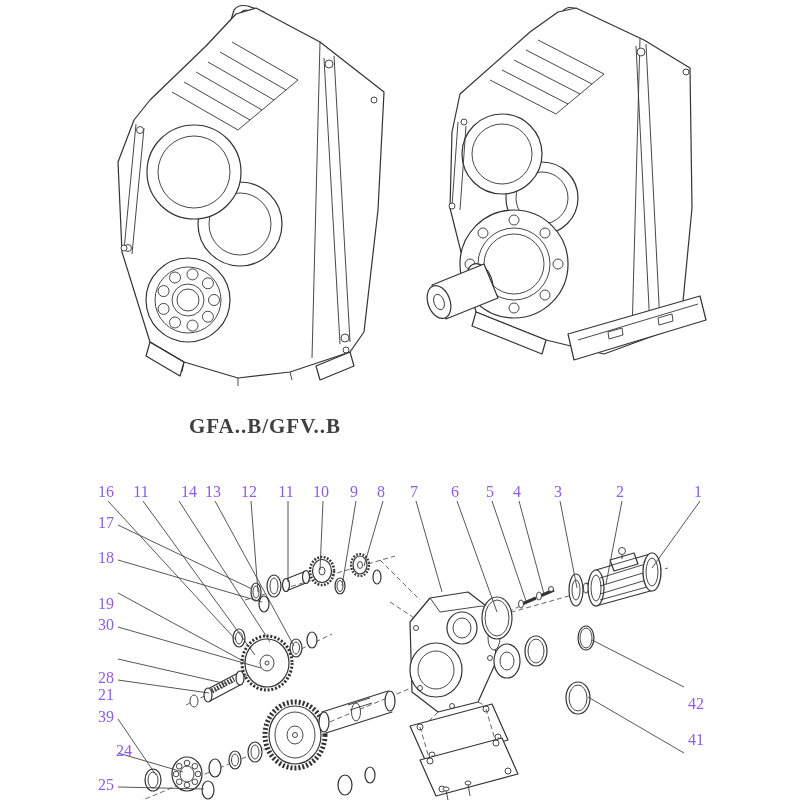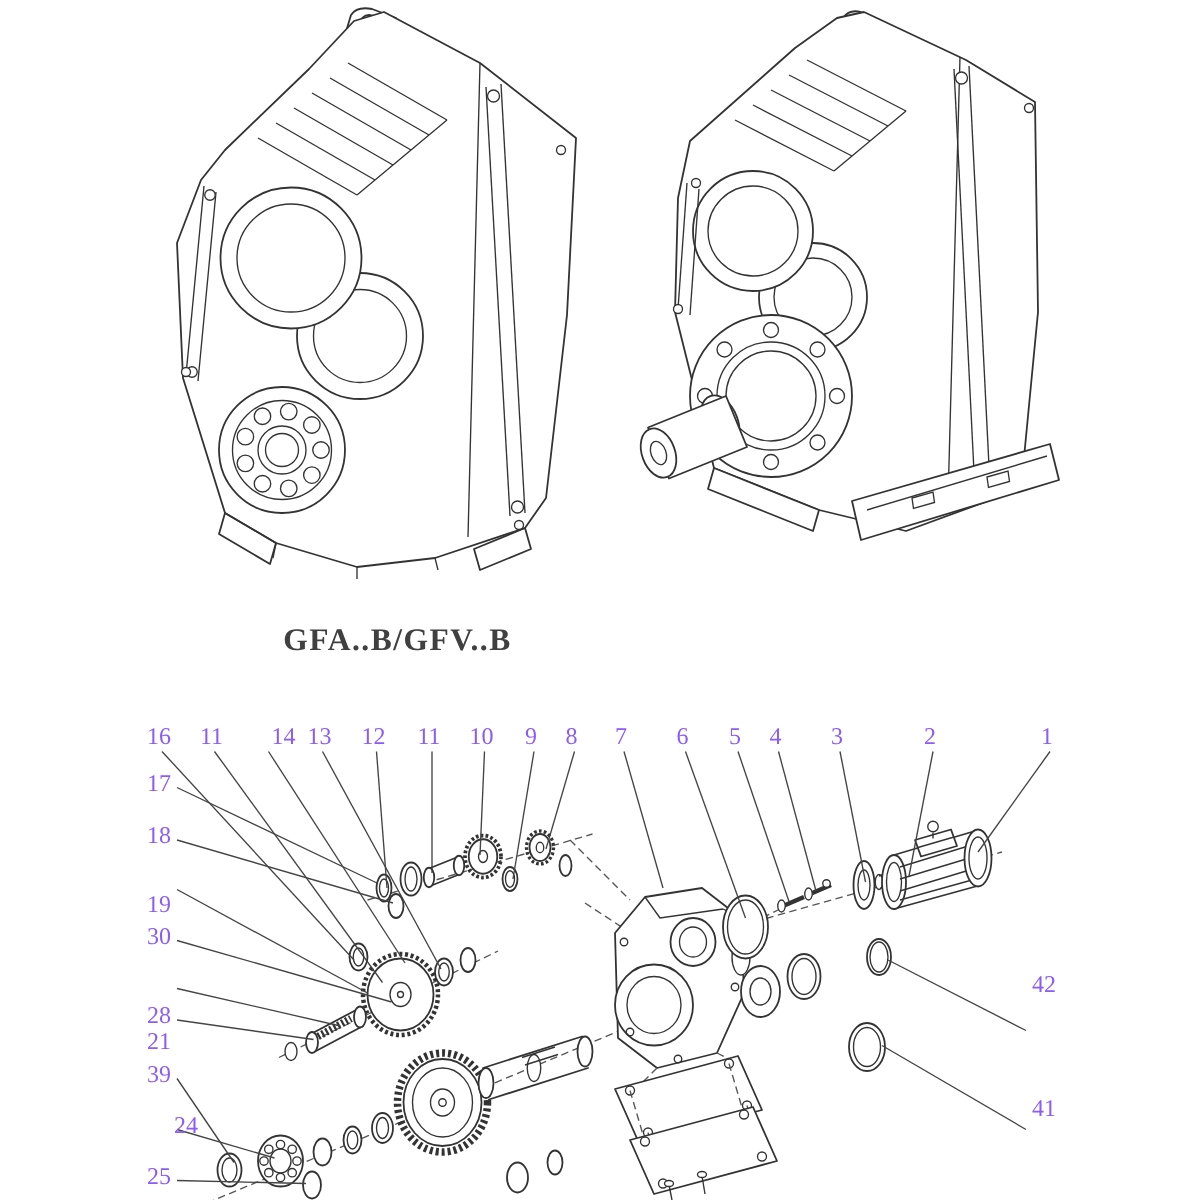--- a/index.html
+++ b/index.html
@@ -359,17 +359,17 @@
       <div class="callout" style="left: 698px; top: 492px;">1</div>
       <div class="callout" style="left: 106px; top: 523px;">17</div>
       <div class="callout" style="left: 106px; top: 558px; text-align: right;">18</div>
       <div class="callout" style="left: 106px; top: 591px; margin-top: 13px;">19</div>
       <div class="callout" style="left: 106px; top: 625px;">30</div>
       <div class="callout" style="left: 106px; top: 657px; margin-top: 38px;">21</div>
       <div class="callout" style="left: 106px; top: 678px;">28</div>
       <div class="callout" style="left: 106px; top: 717px;">39</div>
       <div class="callout" style="left: 124px; top: 751px;">24</div>
       <div class="callout" style="left: 106px; top: 785px;">25</div>
-      <div class="callout" style="left: 696px; top: 657px;">42</div>
+      <div class="callout" style="left: 696px; top: 704px;">42</div>
       <div class="callout" style="left: 696px; top: 740px;">41</div>
     </div>
 
 </div>
 
 </body></html>

